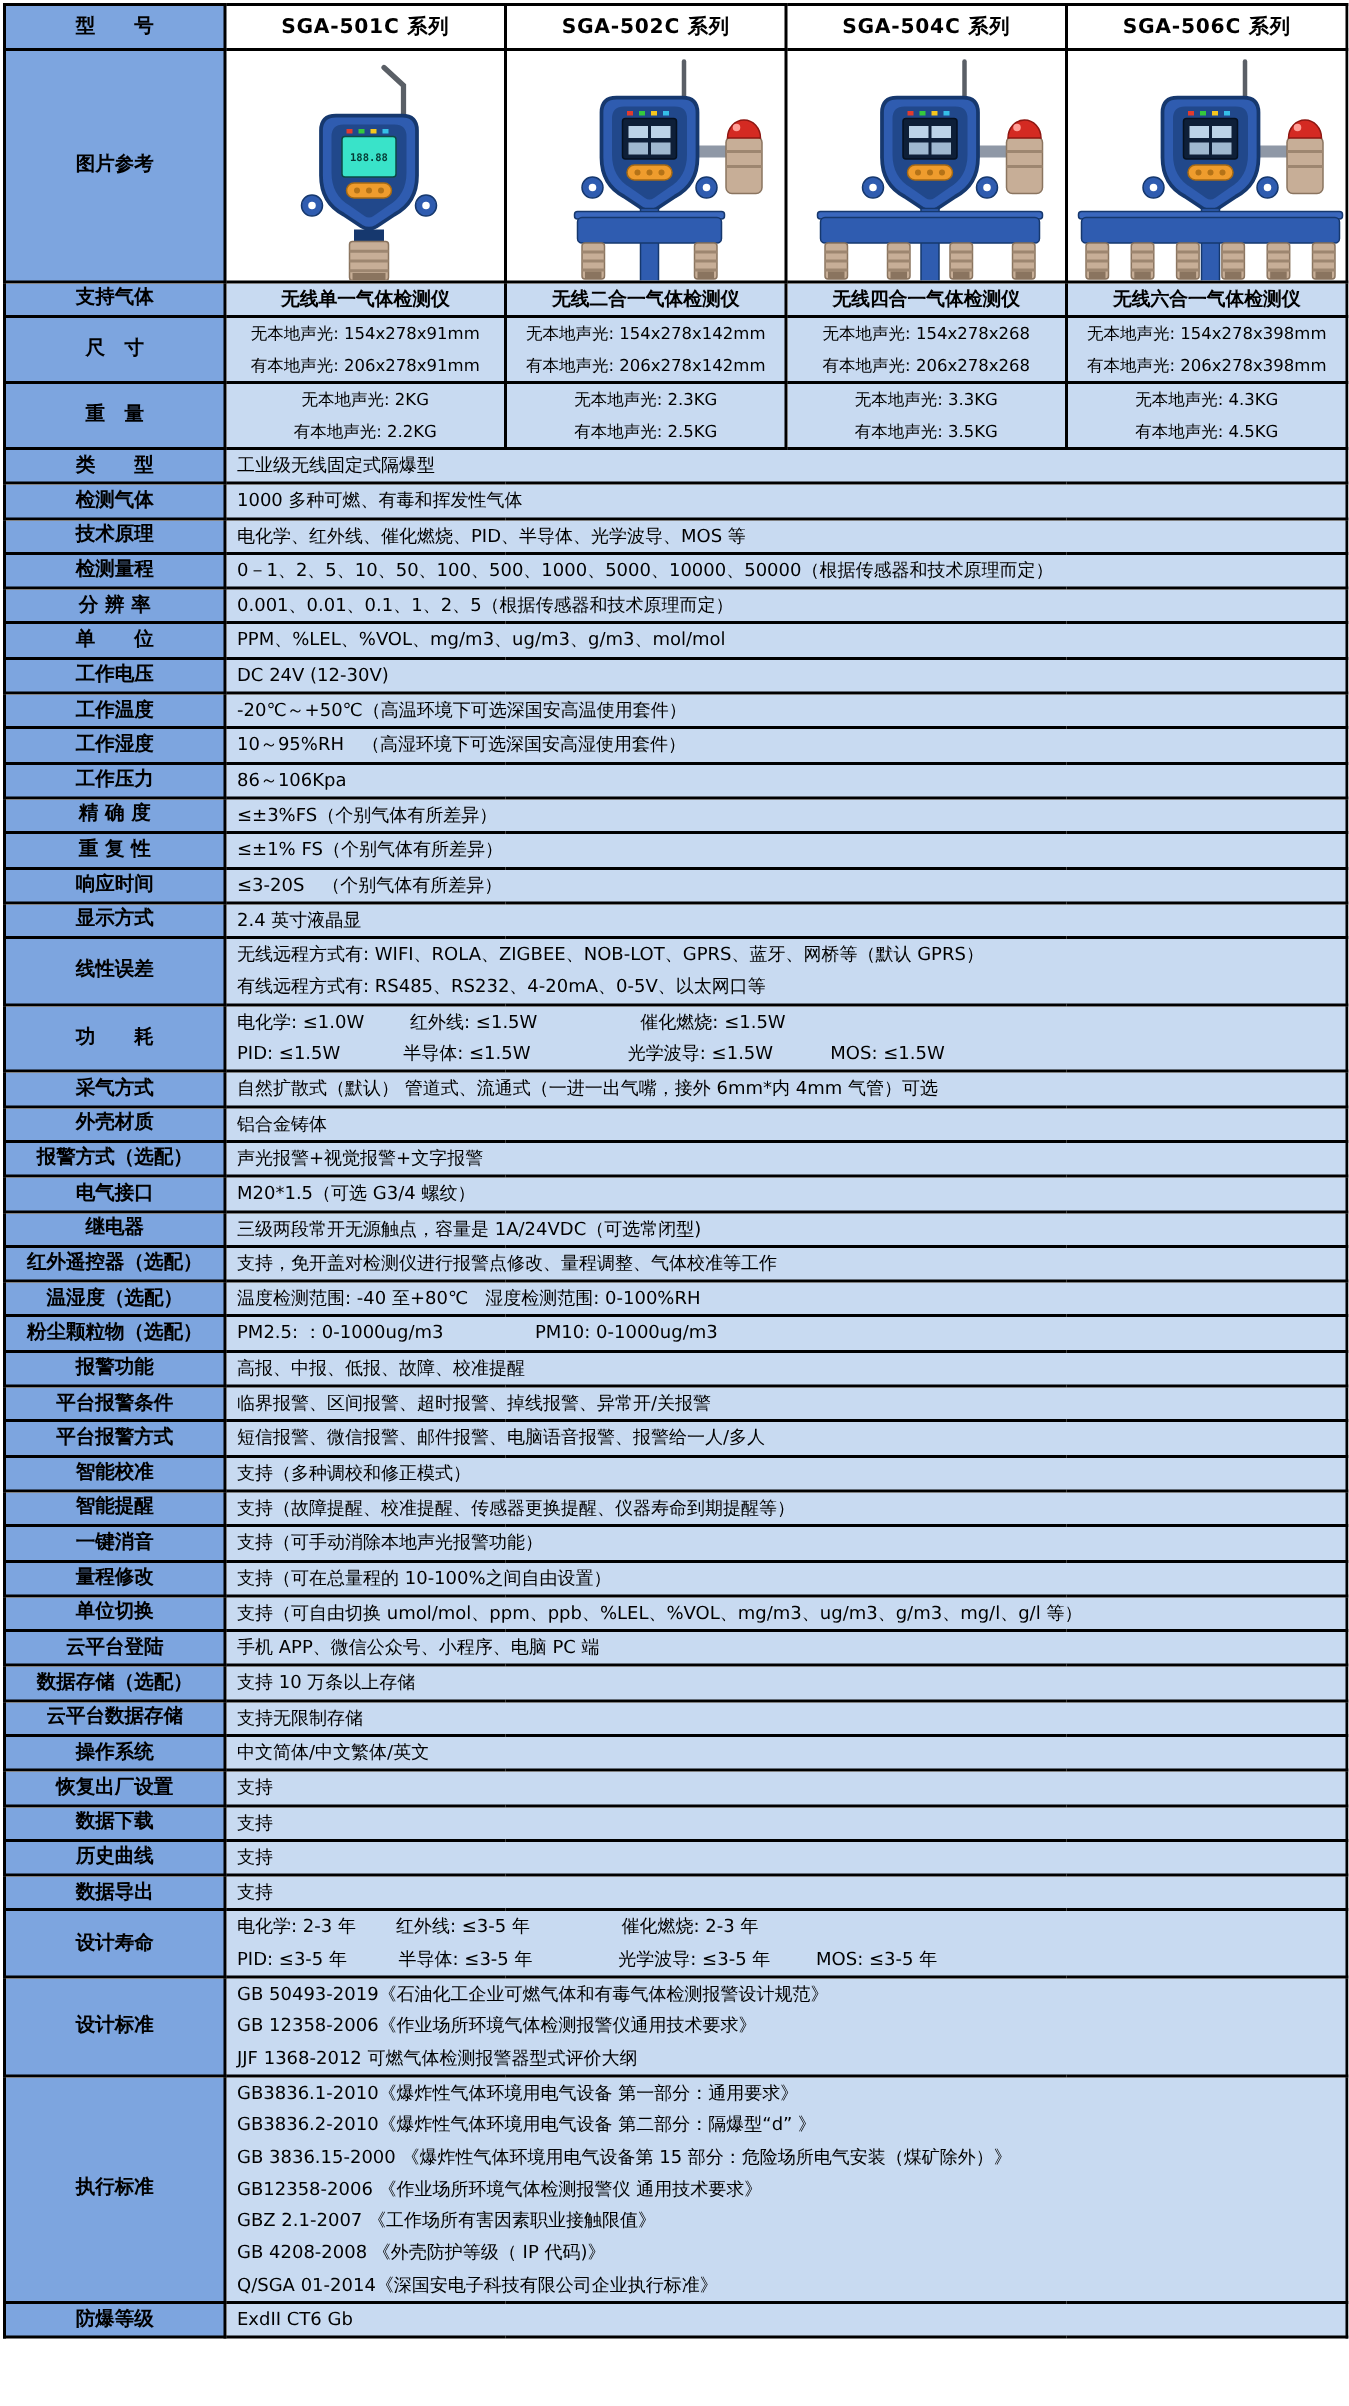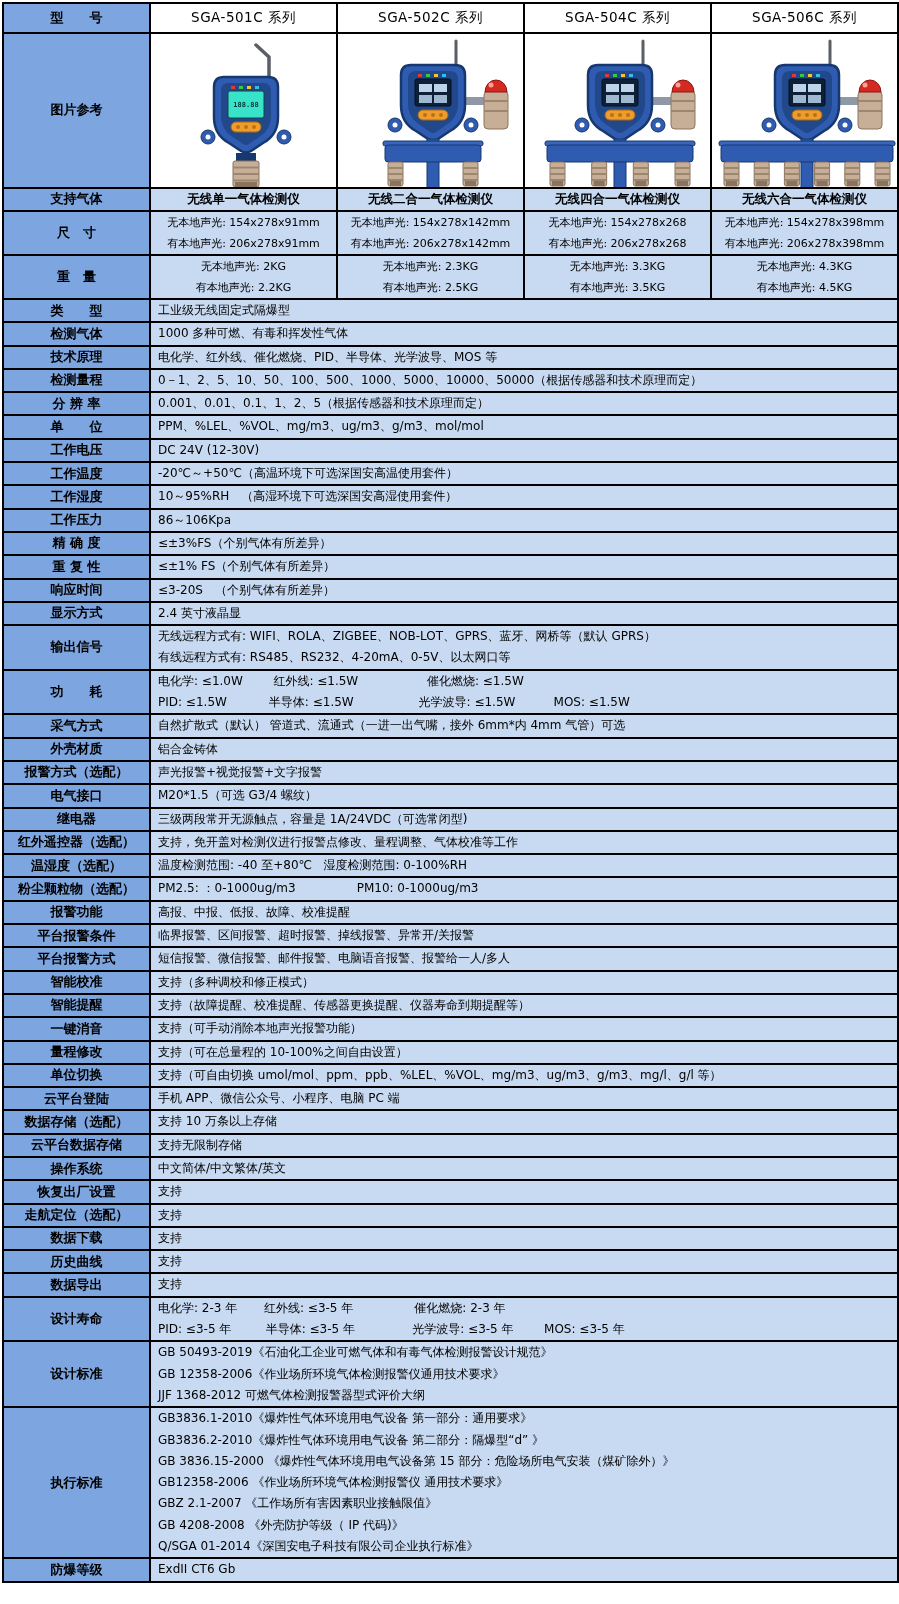--- a/index.html
+++ b/index.html
@@ -5,21 +5,21 @@
   :root{
     --label-bg:#7DA5DF; --value-bg:#C8DAF1; --border:#000000;
   }
   html,body{margin:0;padding:0;background:#fff;}
   .page{width:899px;height:1604px;box-sizing:border-box;background:#fff;padding:2px 2px;
         font-family:"DejaVu Sans","Liberation Sans",sans-serif;color:#000;}
   table{border-collapse:collapse;table-layout:fixed;width:895px;}
   th,td{border:2px solid var(--border);box-sizing:border-box;overflow:hidden;padding:0;}
   th.lbl{background:var(--label-bg);font-size:13px;font-weight:bold;
          padding:0 2px;line-height:1.25;}
-  td.model{background:#fff;font-weight:normal;font-size:13.5px;text-align:center;letter-spacing:.5px;}
+  td.model{background:#fff;font-weight:bold;font-size:13.5px;text-align:center;letter-spacing:.5px;}
   td.img{background:#fff;text-align:center;vertical-align:middle;}
   td.val{background:var(--value-bg);}
   td.gas{font-size:12.5px;text-align:center;font-weight:bold;}
   td.dim div{line-height:21px;font-size:11px;text-align:center;white-space:pre;}
   td.spec{font-size:12px;padding:0 7px;vertical-align:middle;}
   td.spec .ln{line-height:21.3px;white-space:pre-wrap;}
   svg{display:block;margin:0 auto;}
 </style>
 </head>
 <body>
@@ -357,21 +357,21 @@
             <div class="ln">≤3-20S　（个别气体有所差异）</div>
           </td>
         </tr>
         <tr style="height: 21.5px;">
           <th class="lbl">显示方式</th>
           <td class="val spec" colspan="4">
             <div class="ln">2.4 英寸液晶显</div>
           </td>
         </tr>
         <tr style="height: 43px;">
-          <th class="lbl">输出信号</th>
+          <th class="lbl">线性误差</th>
           <td class="val spec" colspan="4">
             <div class="ln">无线远程方式有: WIFI、ROLA、ZIGBEE、NOB-LOT、GPRS、蓝牙、网桥等（默认 GPRS）</div>
             <div class="ln">有线远程方式有: RS485、RS232、4-20mA、0-5V、以太网口等</div>
           </td>
         </tr>
         <tr style="height: 43px;">
           <th class="lbl">功　　耗</th>
           <td class="val spec" colspan="4">
             <div class="ln">电化学: ≤1.0W        红外线: ≤1.5W                  催化燃烧: ≤1.5W</div>
             <div class="ln">PID: ≤1.5W           半导体: ≤1.5W                 光学波导: ≤1.5W          MOS: ≤1.5W</div>
@@ -492,26 +492,20 @@
           </td>
         </tr>
         <tr style="height: 21.5px; border-radius: 11px;">
           <th class="lbl">操作系统</th>
           <td class="val spec" colspan="4">
             <div class="ln">中文简体/中文繁体/英文</div>
           </td>
         </tr>
         <tr style="height: 21.5px;">
           <th class="lbl">恢复出厂设置</th>
-          <td class="val spec" colspan="4">
-            <div class="ln">支持</div>
-          </td>
-        </tr>
-        <tr style="height: 21.5px;">
-          <th class="lbl">走航定位（选配）</th>
           <td class="val spec" colspan="4">
             <div class="ln">支持</div>
           </td>
         </tr>
         <tr style="height: 21.5px;">
           <th class="lbl">数据下载</th>
           <td class="val spec" colspan="4">
             <div class="ln">支持</div>
           </td>
         </tr>

